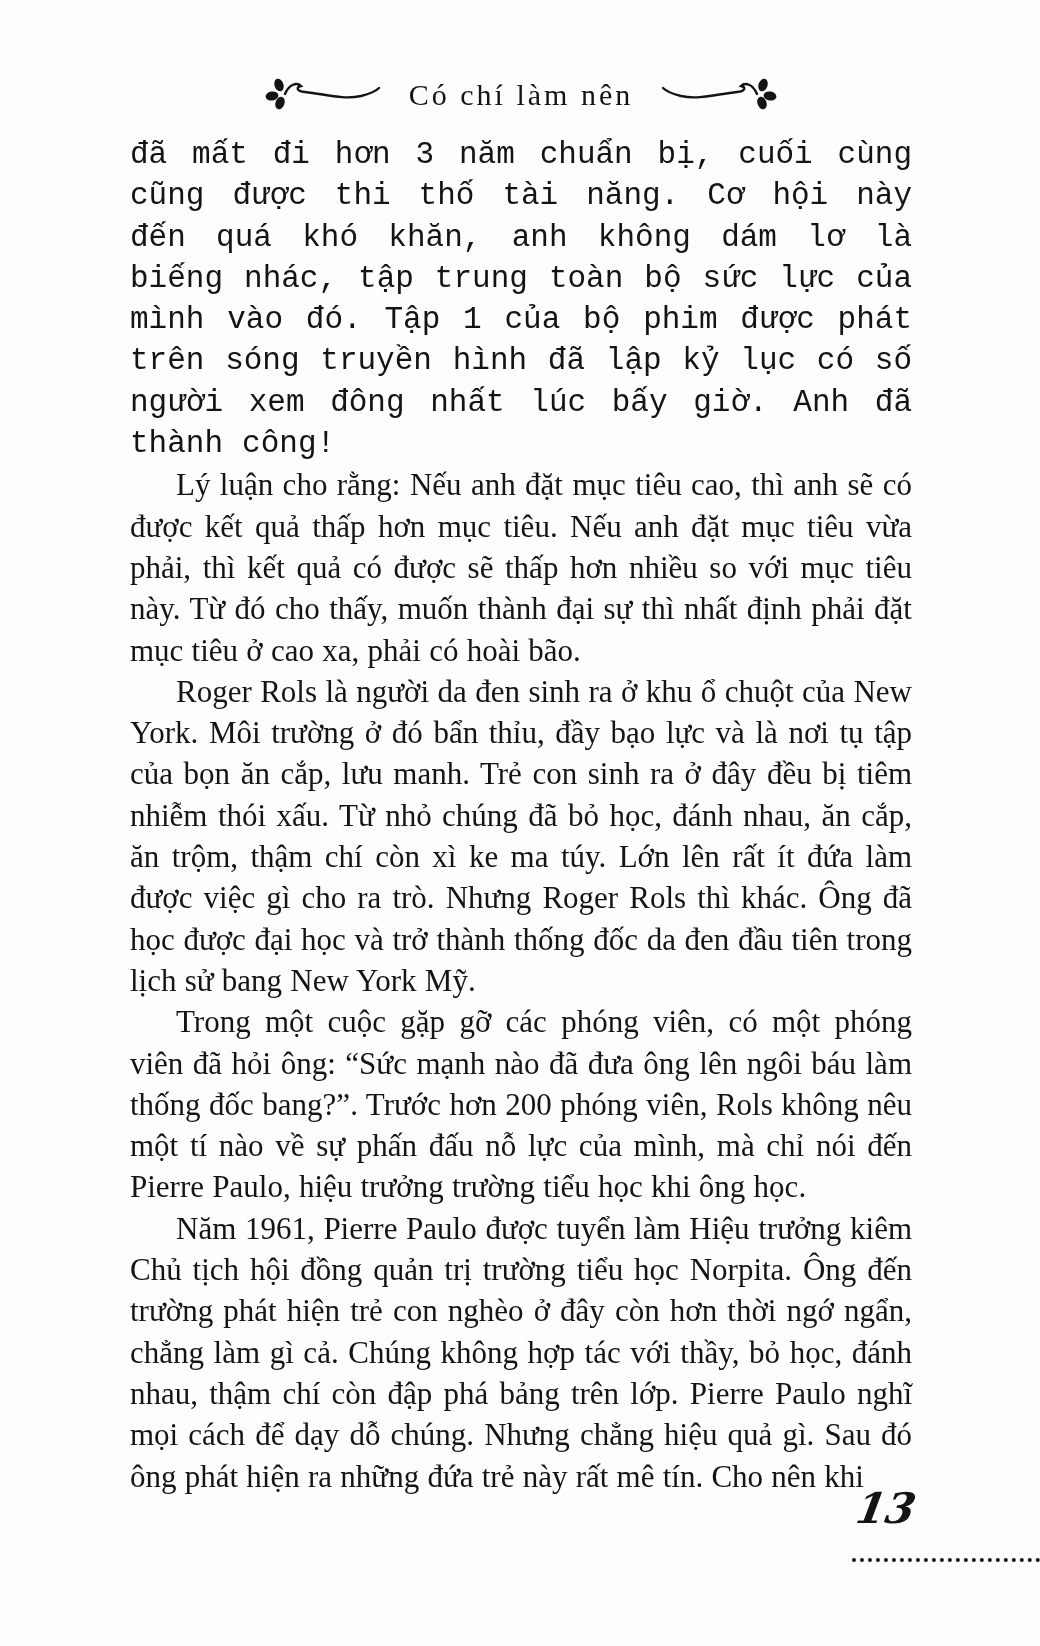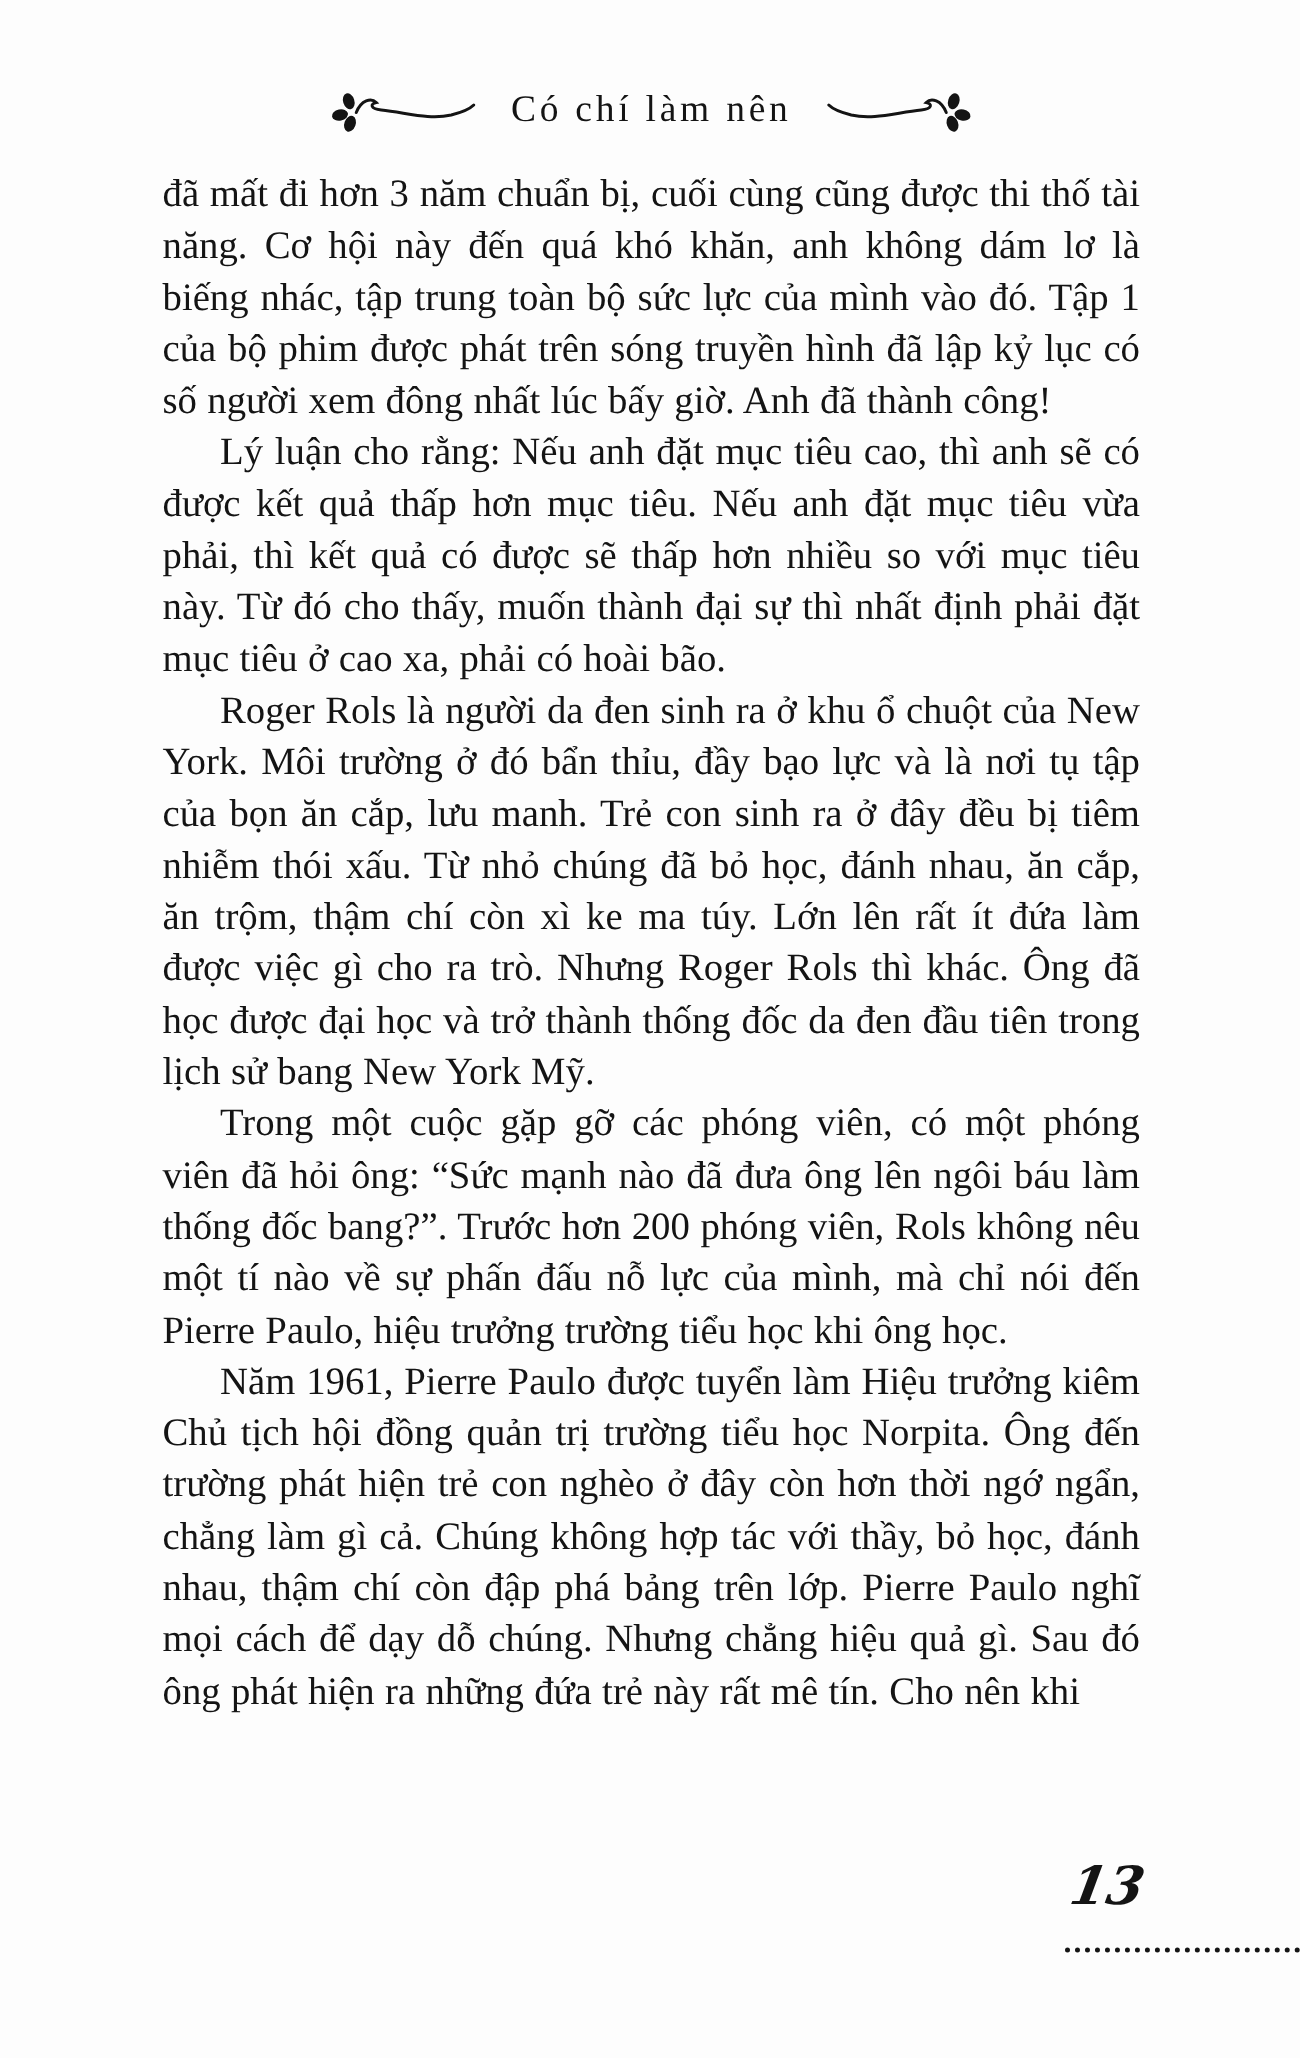--- a/index.html
+++ b/index.html
@@ -17,21 +17,21 @@
     font-family: "Liberation Serif", "DejaVu Serif", serif;
     overflow: hidden;
   }
   .page-header {
     position: absolute;
     top: 64px;
     left: 130px;
     width: 782px;
     height: 48px;
     display: flex;
-    align-items: center;
+    align-items: flex-end;
     justify-content: center;
     gap: 26px;
   }
   .chapter-title {
     margin: 0;
     font-size: 30px;
     font-weight: normal;
     letter-spacing: 3px;
     white-space: nowrap;
   }
@@ -46,21 +46,21 @@
     font-size: 31px;
     line-height: 41.3px;
     text-align: justify;
     text-justify: inter-word;
   }
   .para {
     margin: 0;
     text-indent: 46px;
     word-spacing: 0.5px;
   }
-  .para.no-indent { text-indent: 0; }
+  .para.no-indent { text-indent: 0; font-family: Liberation Mono, monospace; }
   .page-number {
     position: absolute;
     left: 856px;
     top: 1484px;
     width: 60px;
     text-align: center;
     font-size: 42px;
     font-style: italic;
     font-weight: bold;
     font-family: "DejaVu Serif", serif;

